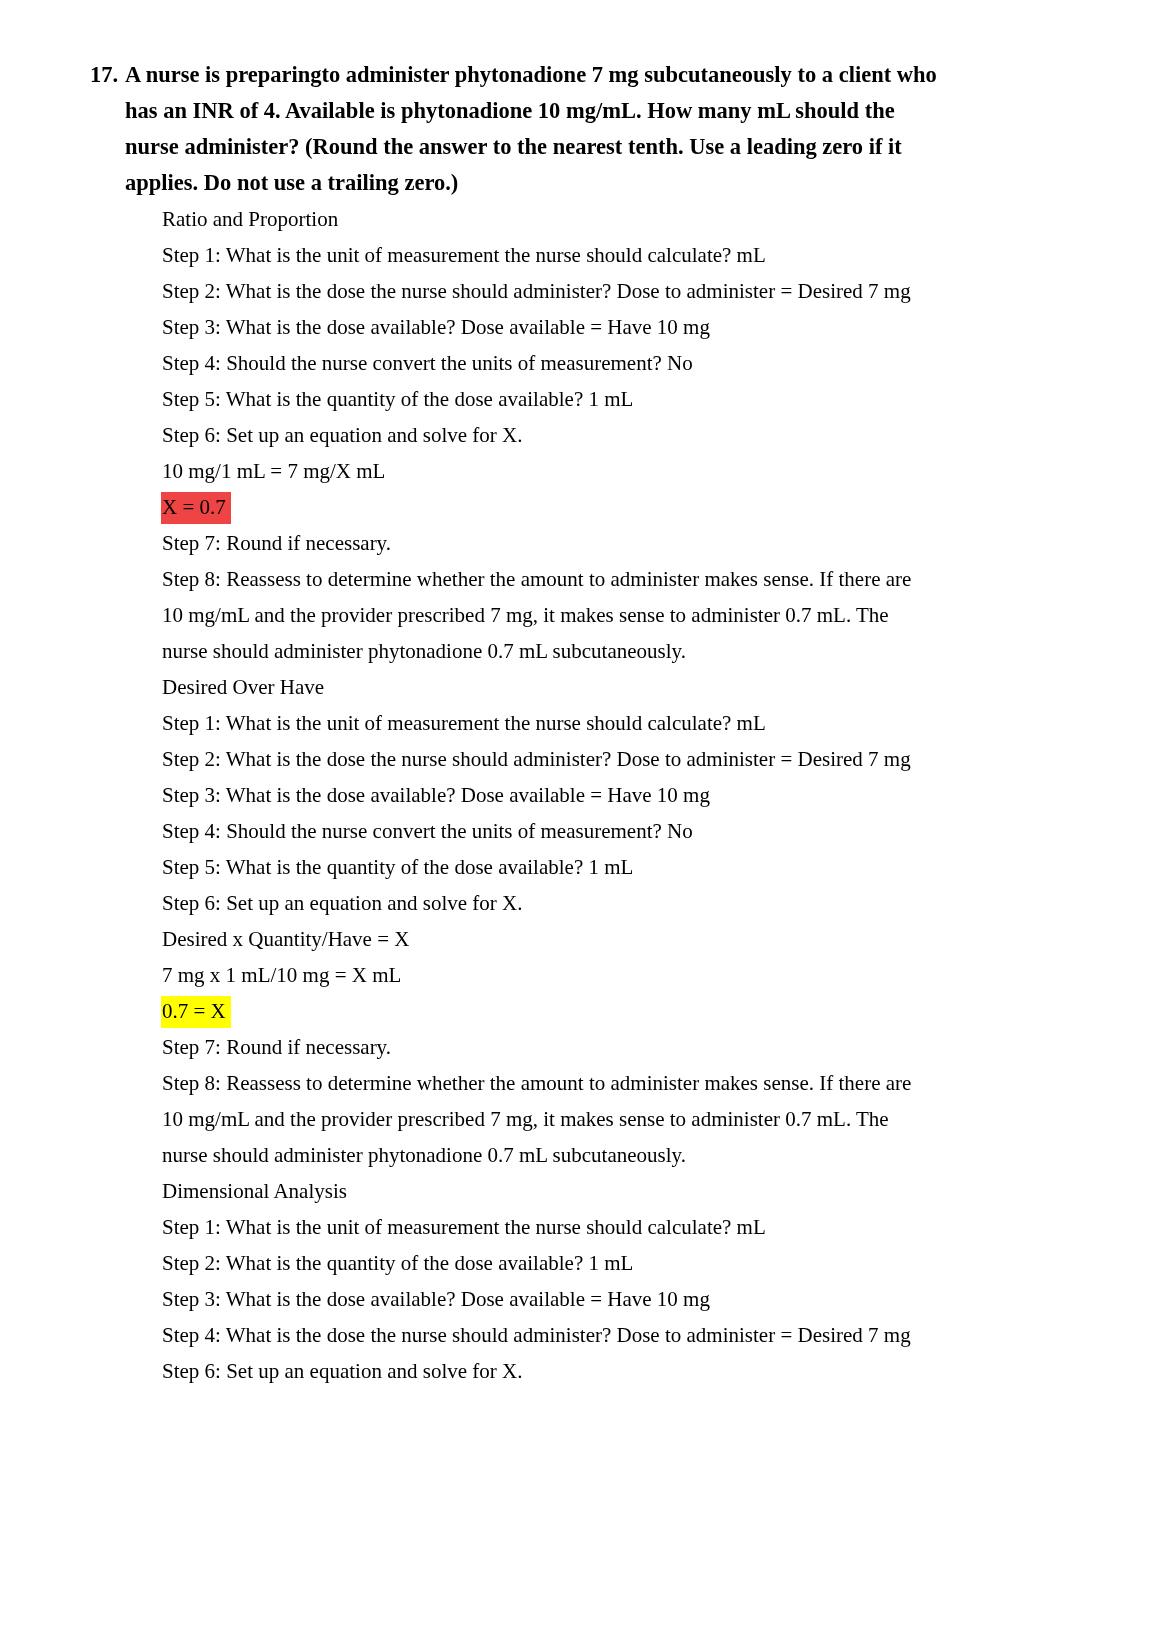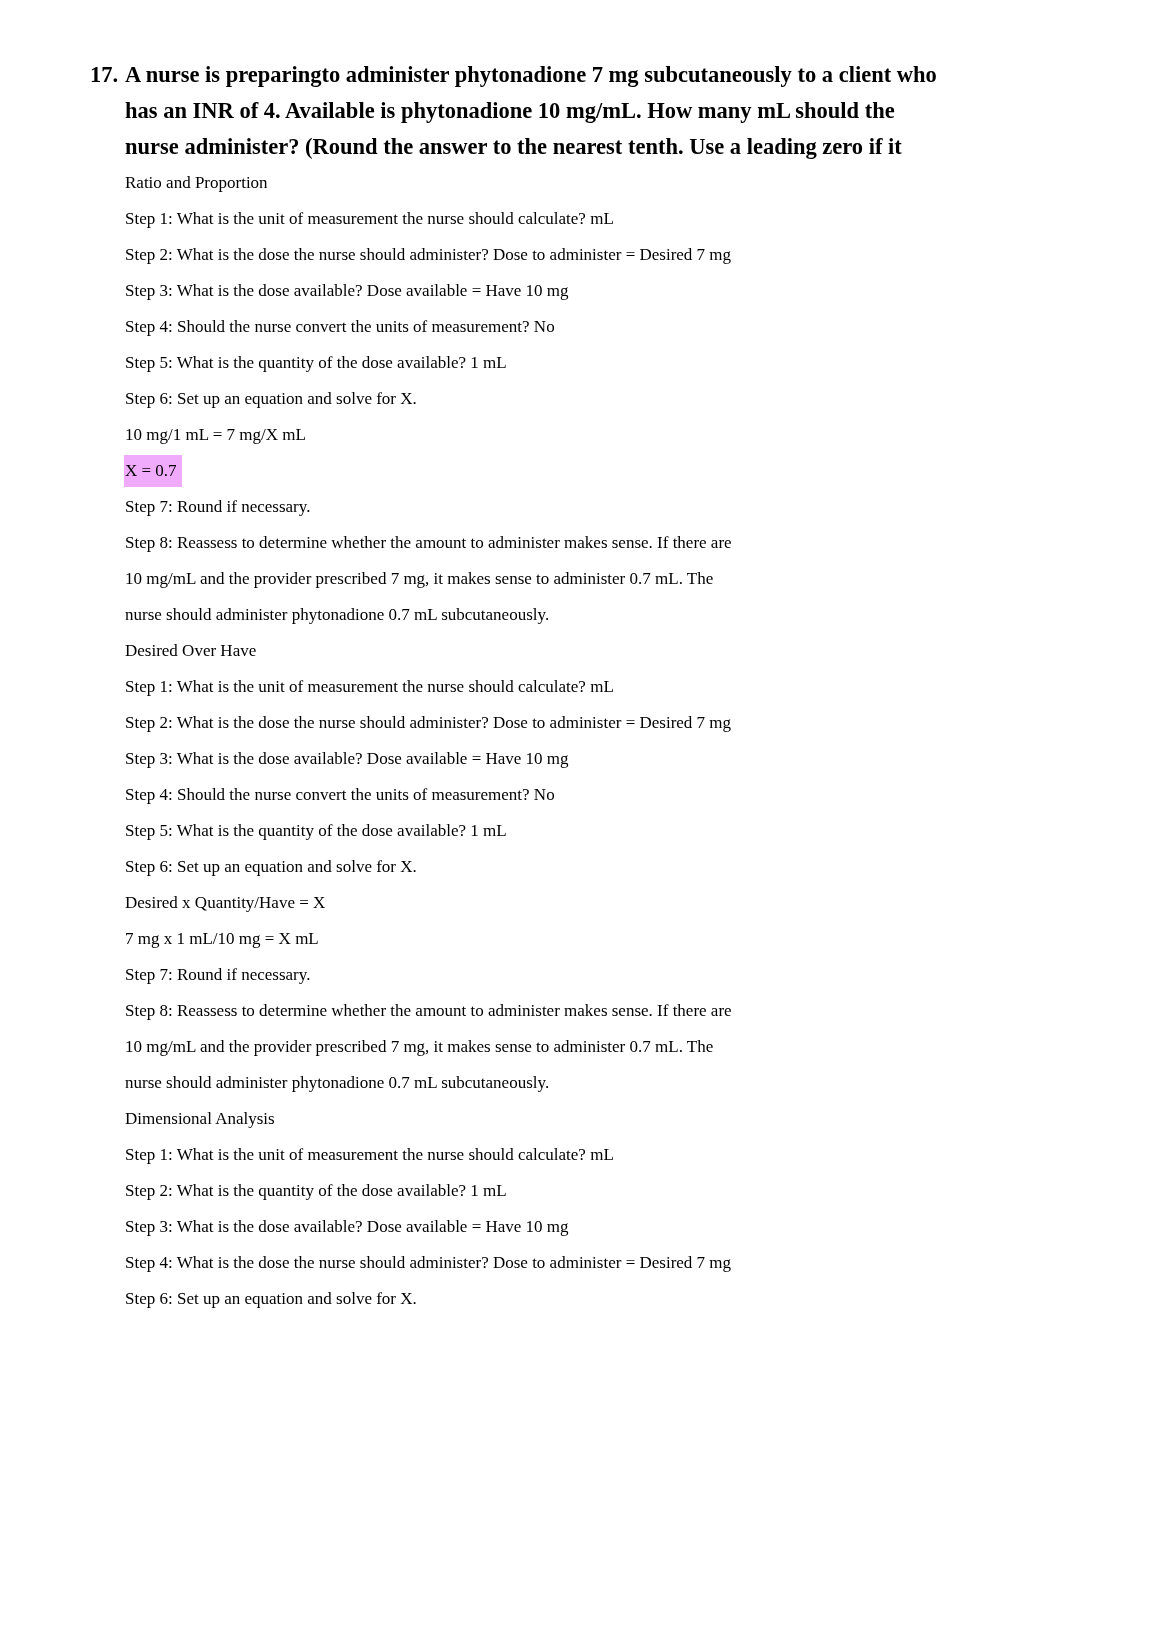--- a/index.html
+++ b/index.html
@@ -36,22 +36,23 @@
     font-weight: bold;
     font-size: 22.5px;
     line-height: 36px;
   }
   .qline {
     white-space: nowrap;
   }
   .answer {
     padding-left: 125px;
     padding-right: 52px;
-    font-size: 17px;
+    font-size: 21px;
     line-height: 36px;
+    margin-left: 37px;
   }
   .aline {
     white-space: nowrap;
     min-height: 36px;
   }
   .hl {
     display: inline-block;
     padding: 1px 5px 2px 1px;
     margin-left: -1px;
     line-height: 29px;
@@ -60,45 +61,47 @@
 </head>
 <body>
 
 <div class="page">
   <span class="qnum">17.</span>
   <div class="question">
     <div id="question-lines">
         <div class="qline">A nurse is preparingto administer phytonadione 7 mg subcutaneously to a client who</div>
         <div class="qline">has an INR of 4. Available is phytonadione 10 mg/mL. How many mL should the</div>
         <div class="qline">nurse administer? (Round the answer to the nearest tenth. Use a leading zero if it</div>
+        <div class="qline">applies. Do not use a trailing zero.)</div>
       </div>
   </div>
   <div class="answer" id="answer-lines">
       <div class="aline">Ratio and Proportion</div>
       <div class="aline">Step 1: What is the unit of measurement the nurse should calculate? mL</div>
       <div class="aline">Step 2: What is the dose the nurse should administer? Dose to administer = Desired 7 mg</div>
       <div class="aline">Step 3: What is the dose available? Dose available = Have 10 mg</div>
       <div class="aline">Step 4: Should the nurse convert the units of measurement? No</div>
       <div class="aline">Step 5: What is the quantity of the dose available? 1 mL</div>
       <div class="aline">Step 6: Set up an equation and solve for X.</div>
       <div class="aline">10 mg/1 mL = 7 mg/X mL</div>
-      <div class="aline"><span class="hl" style="background: #f0abfc;">X = 0.7</span></div>
+      <div class="aline"><span class="hl" style="background: #ef4444;">X = 0.7</span></div>
       <div class="aline">Step 7: Round if necessary.</div>
       <div class="aline">Step 8: Reassess to determine whether the amount to administer makes sense. If there are</div>
       <div class="aline">10 mg/mL and the provider prescribed 7 mg, it makes sense to administer 0.7 mL. The</div>
       <div class="aline">nurse should administer phytonadione 0.7 mL subcutaneously.</div>
       <div class="aline">Desired Over Have</div>
       <div class="aline">Step 1: What is the unit of measurement the nurse should calculate? mL</div>
       <div class="aline">Step 2: What is the dose the nurse should administer? Dose to administer = Desired 7 mg</div>
       <div class="aline">Step 3: What is the dose available? Dose available = Have 10 mg</div>
       <div class="aline">Step 4: Should the nurse convert the units of measurement? No</div>
       <div class="aline">Step 5: What is the quantity of the dose available? 1 mL</div>
       <div class="aline">Step 6: Set up an equation and solve for X.</div>
       <div class="aline">Desired x Quantity/Have = X</div>
       <div class="aline">7 mg x 1 mL/10 mg = X mL</div>
+      <div class="aline"><span class="hl" style="background: rgb(255, 255, 0);">0.7 = X</span></div>
       <div class="aline">Step 7: Round if necessary.</div>
       <div class="aline">Step 8: Reassess to determine whether the amount to administer makes sense. If there are</div>
       <div class="aline">10 mg/mL and the provider prescribed 7 mg, it makes sense to administer 0.7 mL. The</div>
       <div class="aline">nurse should administer phytonadione 0.7 mL subcutaneously.</div>
       <div class="aline">Dimensional Analysis</div>
       <div class="aline">Step 1: What is the unit of measurement the nurse should calculate? mL</div>
       <div class="aline">Step 2: What is the quantity of the dose available? 1 mL</div>
       <div class="aline">Step 3: What is the dose available? Dose available = Have 10 mg</div>
       <div class="aline">Step 4: What is the dose the nurse should administer? Dose to administer = Desired 7 mg</div>
       <div class="aline">Step 6: Set up an equation and solve for X.</div>

